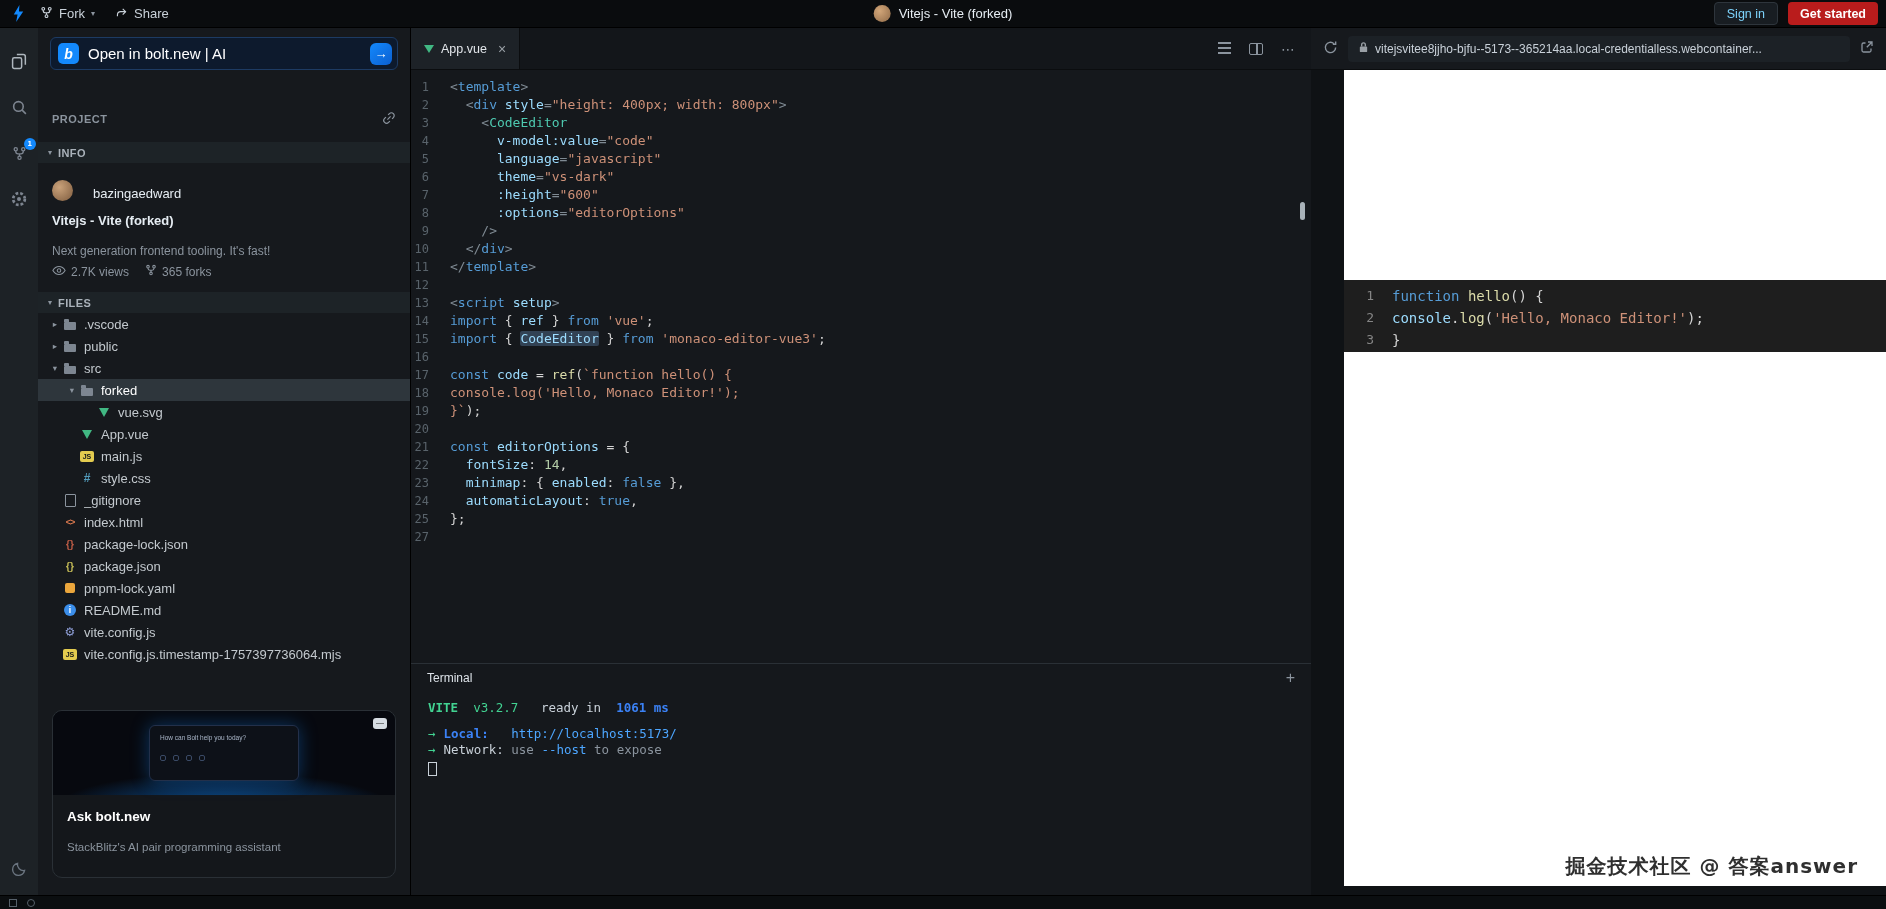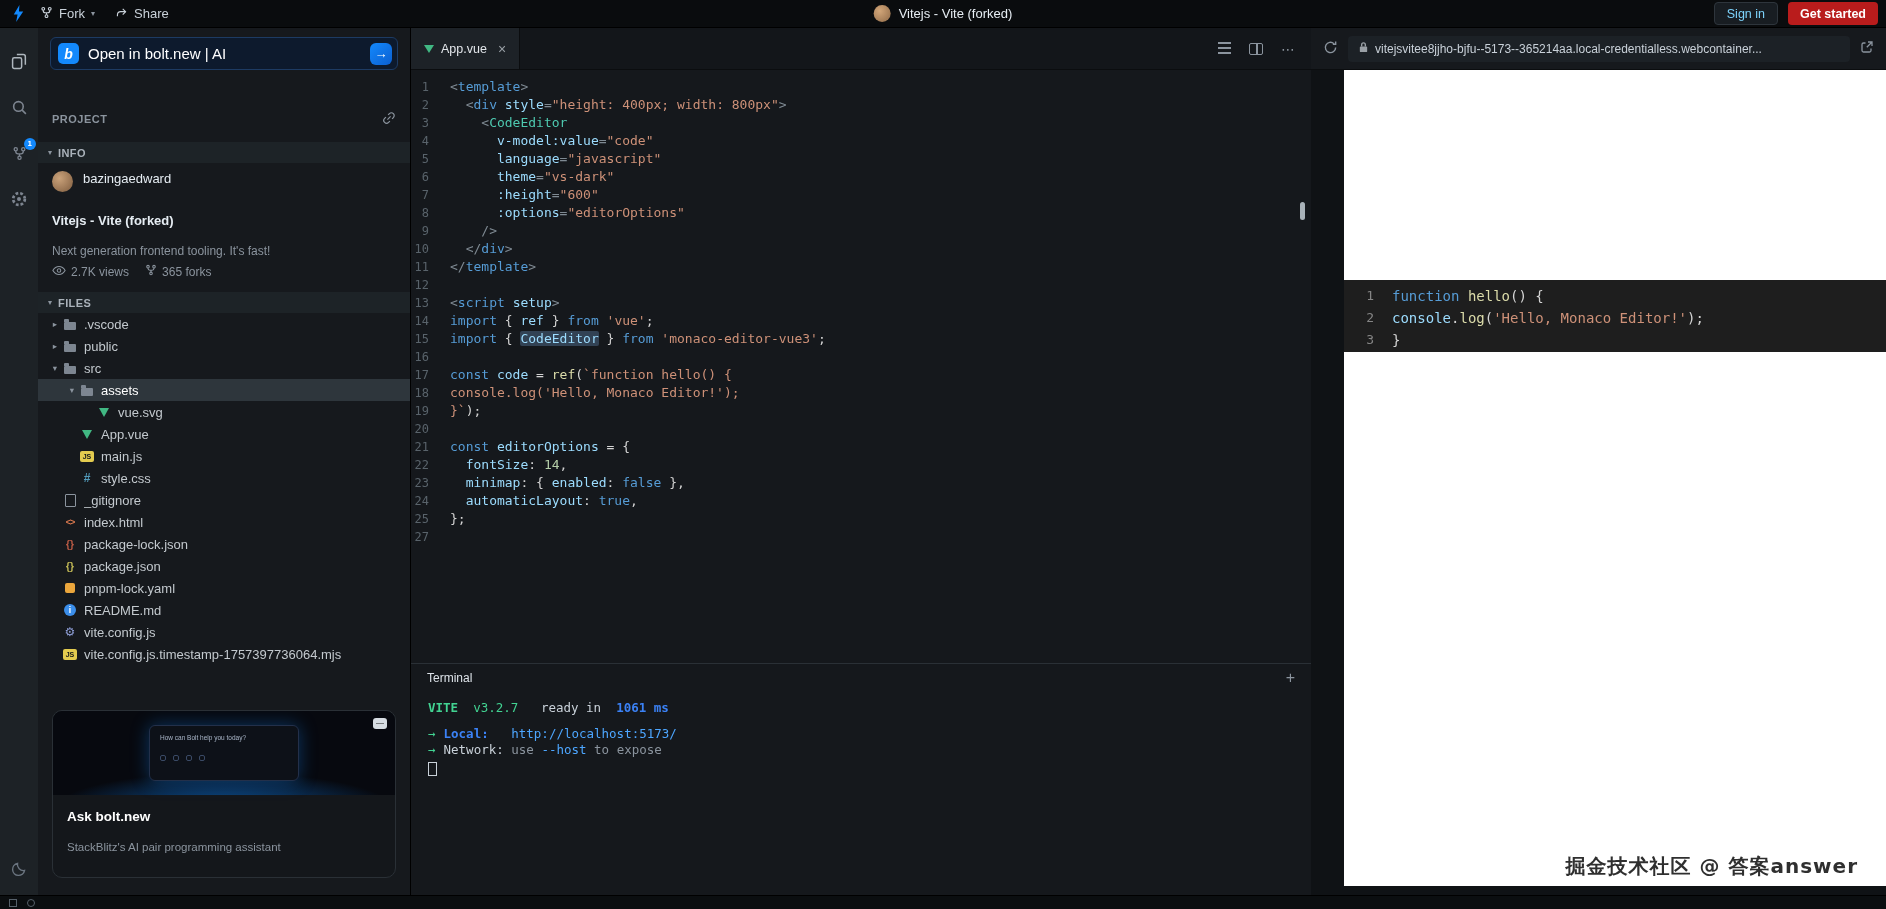--- a/index.html
+++ b/index.html
@@ -31,21 +31,21 @@
   .bolt-btn{margin:9px 12px 0;height:33px;flex:none;display:flex;align-items:center;gap:9px;background:#0d1a2d;border:1px solid #1d3b63;border-radius:6px;padding:0 5px 0 7px;cursor:pointer;color:#fff;font-family:inherit}
   .bolt-logo-sq{width:21px;height:21px;border-radius:5px;background:#1389fd;color:#fff;font-weight:700;font-size:14px;display:flex;align-items:center;justify-content:center;font-style:italic}
   .bolt-btn-label{font-size:15px;font-weight:400;color:#fff}
   .bolt-arrow{margin-left:auto;width:22px;height:22px;border-radius:6px;background:linear-gradient(135deg,#1389fd,#0b5fd0);display:flex;align-items:center;justify-content:center;color:#fff;font-size:13px}
   .project-row{margin-top:34px;height:30px;flex:none;display:flex;align-items:center;justify-content:space-between;padding:0 14px}
   .section-label{font-size:11px;letter-spacing:.5px;color:#8b949e;font-weight:700}
   .strip{height:21px;flex:none;display:flex;align-items:center;gap:6px;background:#1d2327;padding:0 10px;color:#aab2ba;margin-top:8px;cursor:pointer}
   .chev-s{font-size:8px;color:#8b949e}
   .strip-label{font-size:11px;font-weight:700;letter-spacing:.4px}
   .files-strip{margin-top:13px}
-  .user-row{margin:8px 14px 0;height:30px;flex:none;display:flex;align-items:flex-start;gap:10px}
+  .user-row{margin:8px 14px 0;height:30px;flex:none;display:flex;align-items:flex-end;gap:20px}
   .user-avatar{width:21px;height:21px;border-radius:50%;background:radial-gradient(circle at 35% 35%,#caa27a,#7d5b3e)}
   .user-name{font-size:13px;color:#e6edf3}
   .repo-title{margin:12px 14px 0;font-size:13px;font-weight:700;color:#e6edf3;flex:none}
   .repo-desc{margin:16px 14px 0;font-size:12px;color:#8b949e;flex:none}
   .stats-row{margin:6px 14px 0;display:flex;align-items:center;gap:16px;color:#8b949e;font-size:12px;flex:none}
   .stat{display:flex;align-items:center;gap:5px}
 
   
   .tree{flex:none}
   .trow{height:22px;display:flex;align-items:center;color:#c3c9ce;cursor:pointer;font-size:13px;white-space:nowrap}
@@ -278,21 +278,21 @@
             <span class="tlabel">public</span>
           </div>
           <div class="trow" style="padding-left: 10px;">
             <span class="chev">▾</span>
             <span class="fi fi-folder"></span>
             <span class="tlabel">src</span>
           </div>
           <div class="trow selected" style="padding-left: 27px;">
             <span class="chev">▾</span>
             <span class="fi fi-folder"></span>
-            <span class="tlabel">assets</span>
+            <span class="tlabel">forked</span>
           </div>
           <div class="trow" style="padding-left: 44px;">
             <span class="chev"></span>
             <span class="fi fi-vue"></span>
             <span class="tlabel">vue.svg</span>
           </div>
           <div class="trow" style="padding-left: 27px;">
             <span class="chev"></span>
             <span class="fi fi-vue"></span>
             <span class="tlabel">App.vue</span>

